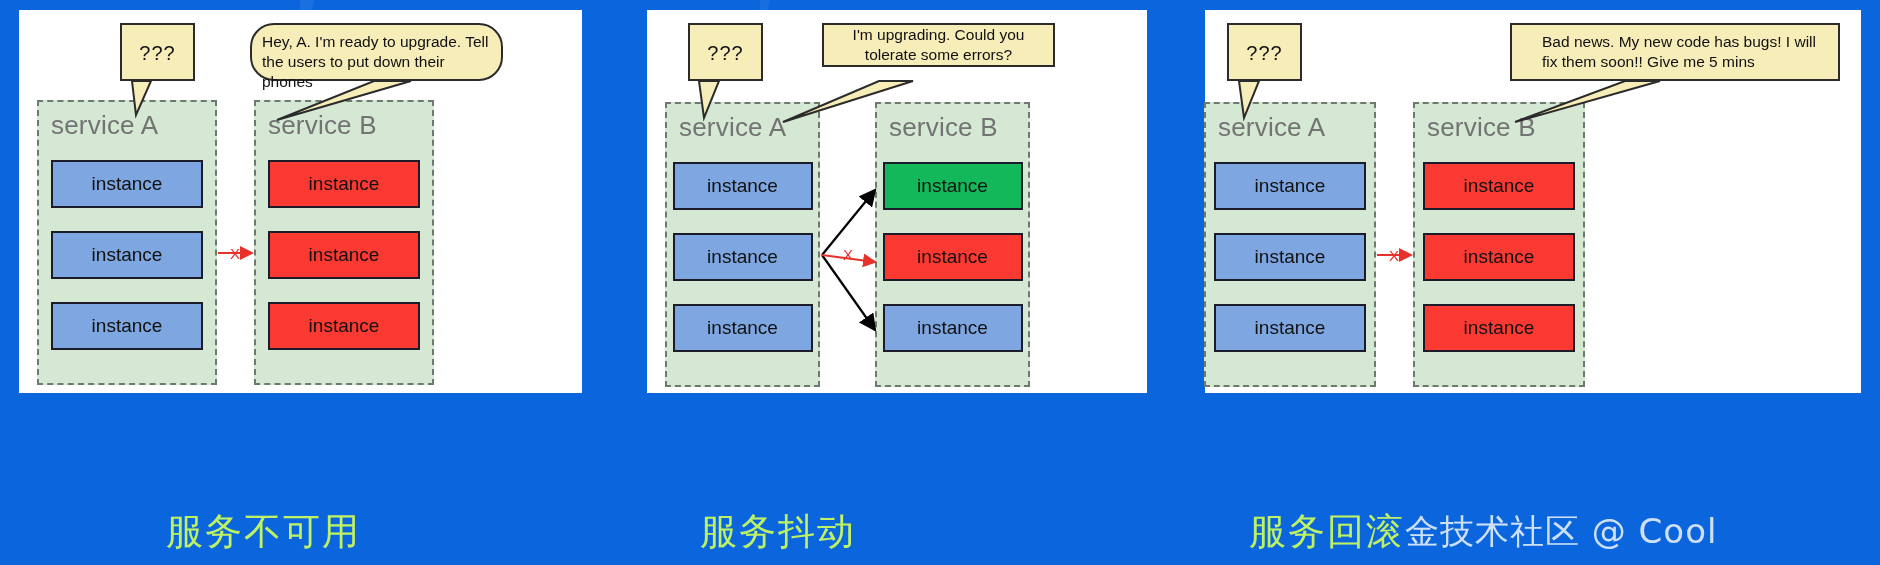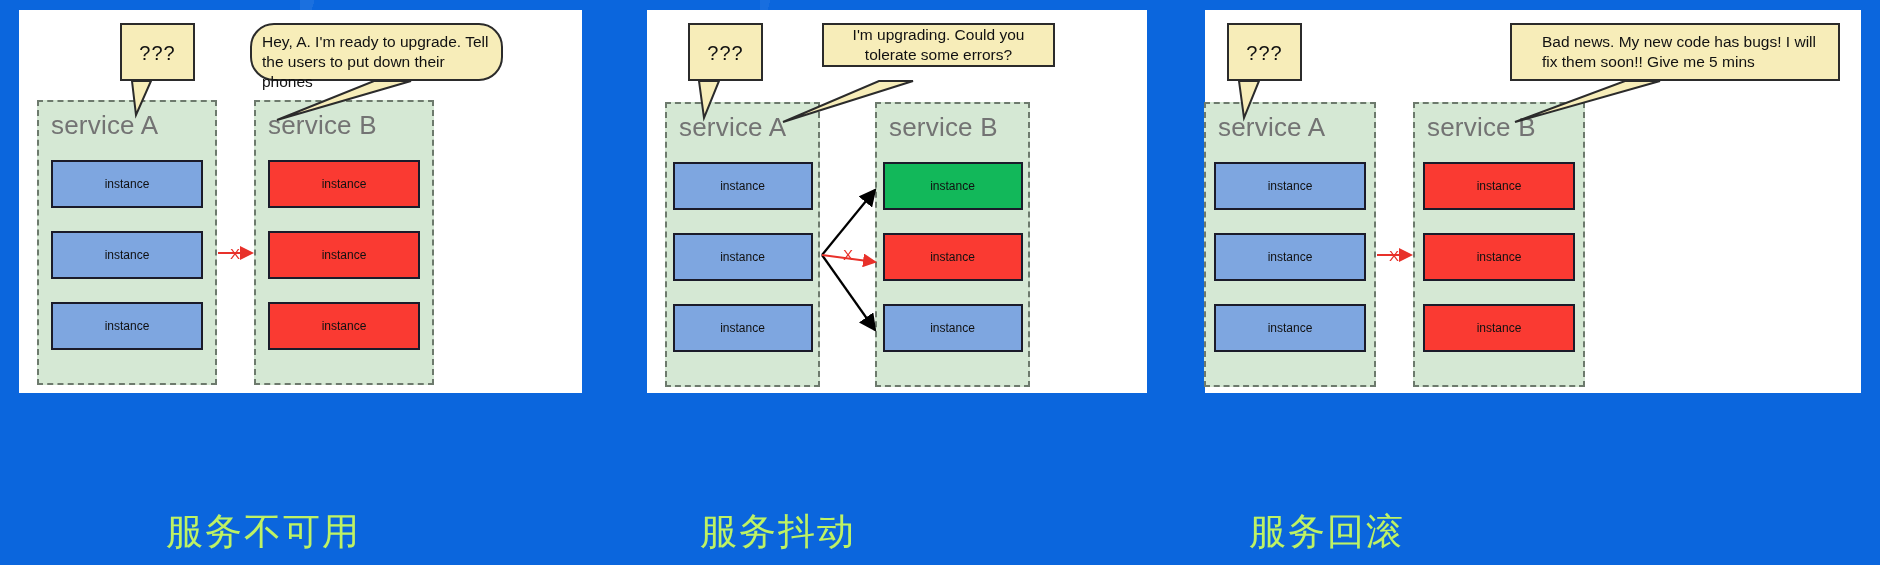--- a/index.html
+++ b/index.html
@@ -41,21 +41,21 @@
     position:absolute;left:12px;top:8px;
     font-size:26px;color:#737373;letter-spacing:0.2px;white-space:nowrap;
   }
   
   .instance{
     position:absolute;left:50%;transform:translateX(-50%);
     width:152px;height:48px;
     border:2px solid #1b1b2a;
     box-sizing:border-box;
     display:flex;align-items:center;justify-content:center;
-    font-size:12px;color:#111;
+    font-size:19px;color:#111;
   }
   .inst-blue{background:#7ea6e0;}
   .inst-red{background:#fa3a32;}
   .inst-green{background:#12b85a;}
 
   
   .bubble{
     position:absolute;
     background:#f7edb9;
     border:2px solid #2b2b2b;
@@ -253,14 +253,15 @@
         <text x="189" y="251" font-size="15" fill="#e8312a" text-anchor="middle" font-family="Liberation Sans, sans-serif">X</text>
       </svg>
 
     </div>
   </div>
 
   <div class="caption" id="caption-1">服务不可用</div>
   <div class="caption" id="caption-2">服务抖动</div>
   <div class="caption" id="caption-3">服务回滚</div>
 
+  <div class="wm-text">金技术社区 @ Cool</div>
 
 </div>
 
 </body></html>

